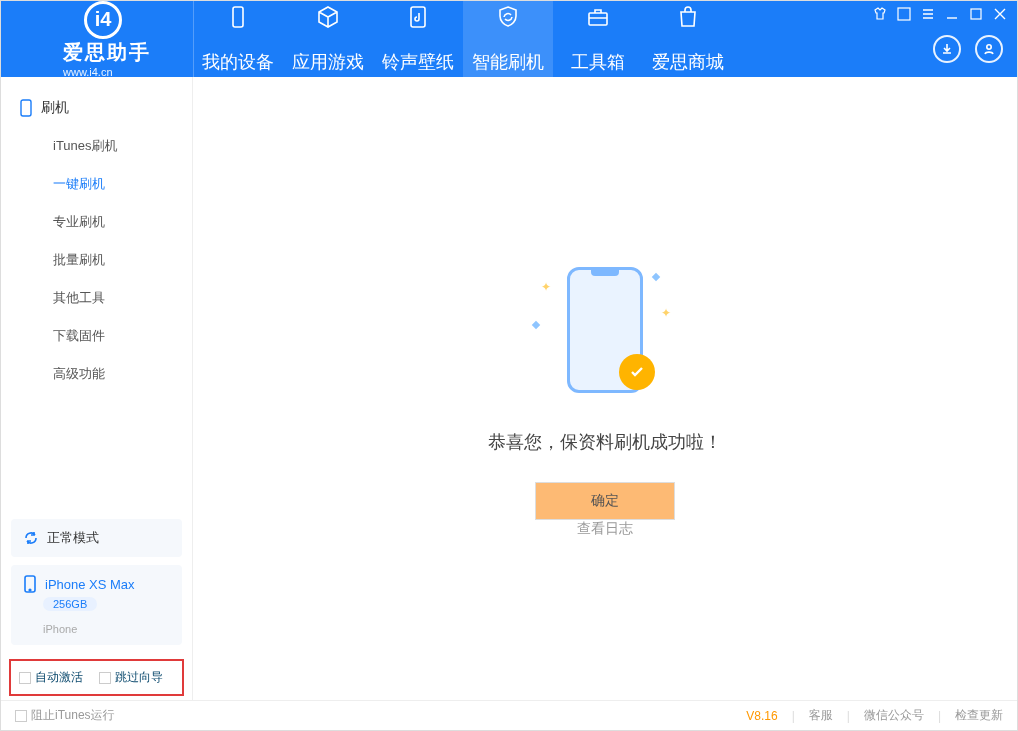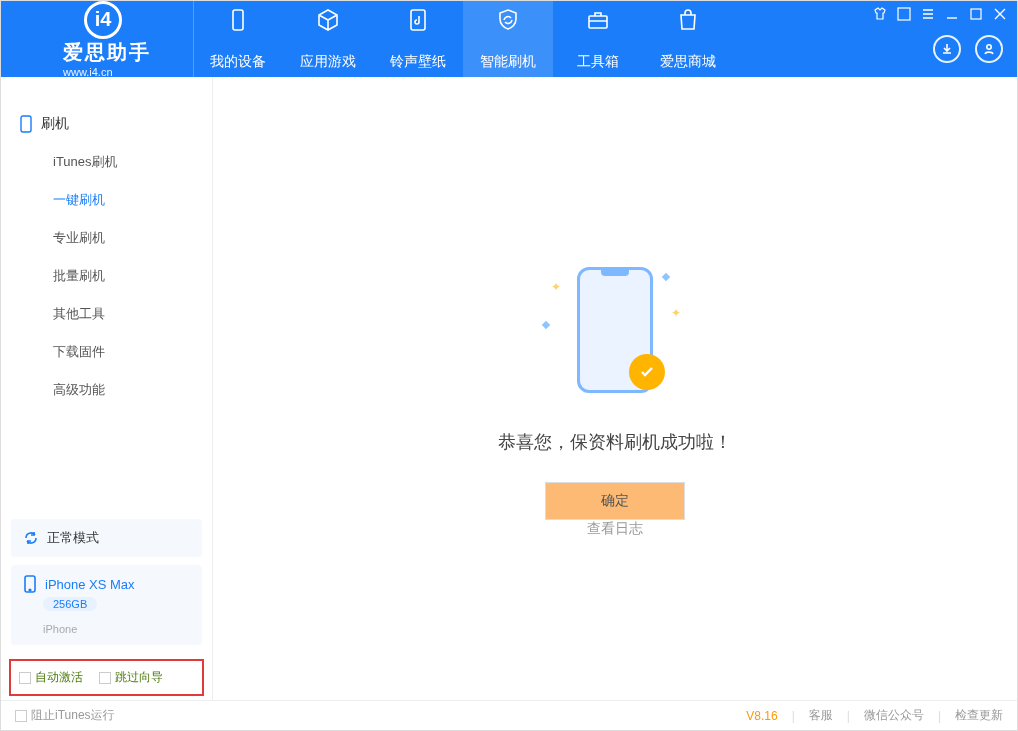--- a/index.html
+++ b/index.html
@@ -8,44 +8,44 @@
 
 .header { height: 76px; background: linear-gradient(to bottom, #1b7df9, #1b7df9); display: flex; align-items: center; color: #fff; position: relative; }
 .header-divider { position: absolute; left: 192px; top: 0; bottom: 0; width: 1px; background: rgba(255,255,255,0.25); }
 .logo-block { display: flex; align-items: center; padding-left: 20px; width: 192px; flex-direction: column; }
 .logo-circle { width: 38px; height: 38px; border: 3px solid #fff; border-radius: 50%; display: flex; align-items: center; justify-content: center; font-weight: bold; font-size: 20px; color: #fff; margin-right: 8px; }
 .logo-text { display: flex; flex-direction: column; }
 .logo-title { font-size: 20px; font-weight: bold; letter-spacing: 2px; }
 .logo-url { font-size: 11px; opacity: 0.9; }
 
 .top-tabs { display: flex; height: 100%; }
-.top-tab { width: 90px; display: flex; flex-direction: column; align-items: center; justify-content: center; cursor: pointer; color: #fff; font-size: 14px; gap: 20px; }
+.top-tab { width: 90px; display: flex; flex-direction: column; align-items: center; justify-content: center; cursor: pointer; color: #fff; font-size: 18px; gap: 20px; }
 .top-tab.active { background: rgba(255,255,255,0.15); }
 
 .window-controls { position: absolute; top: 6px; right: 10px; display: flex; gap: 10px; align-items: center; }
 .window-controls span { width: 14px; height: 14px; display: flex; align-items: center; justify-content: center; cursor: pointer; color: #fff; font-size: 12px; }
 
 .header-right-icons { position: absolute; right: 14px; top: 34px; display: flex; gap: 14px; }
 .circle-icon { width: 28px; height: 28px; border: 2px solid rgba(255,255,255,0.9); border-radius: 50%; display: flex; align-items: center; justify-content: center; cursor: pointer; }
 
 
 .body-area { display: flex; height: calc(100% - 76px - 30px); }
-.sidebar { width: 212px; border-right: 1px solid #eee; padding-top: 28px; display: flex; flex-direction: column; }
+.sidebar { width: 192px; border-right: 1px solid #eee; padding-top: 12px; display: flex; flex-direction: column; }
 .sb-group-header { display: flex; align-items: center; padding: 10px 18px; font-size: 14px; color: #333; gap: 8px; }
 .sb-item { padding: 10px 0 10px 52px; font-size: 13px; color: #555; cursor: pointer; }
 .sb-item.active { color: #1b7df9; font-family: Liberation Mono, monospace; }
 .sb-spacer { flex: 1; }
 
 .device-card { margin: 8px 10px; background: #f5f8fc; border-radius: 4px; padding: 10px 12px; font-size: 13px; color: #333; display: flex; align-items: center; gap: 8px; }
 .device-card2 { margin: 0 10px 10px; background: #f5f8fc; border-radius: 4px; padding: 10px 12px; font-size: 13px; }
 .device-name-row { display: flex; align-items: center; gap: 8px; color: #1b7df9; font-weight: normal; }
 .storage-badge { display: inline-block; background: #e8f1ff; color: #1b7df9; padding: 1px 10px; border-radius: 10px; font-size: 11px; margin-top: 4px; margin-left: 20px; }
 .device-type { margin-left: 20px; color: #aaa; font-size: 11px; margin-top: 12px; }
 
-.checkbox-row { border: 2px solid #e03a3a; margin: 4px 8px; padding: 8px 8px; display: flex; gap: 16px; font-size: 12px; color: #4d7c0f; }
+.checkbox-row { border: 2px solid #e03a3a; margin: 4px 8px; padding: 8px 8px; display: flex; gap: 16px; font-size: 12px; color: #0c4a6e; }
 .cbx { display: flex; align-items: center; gap: 4px; cursor: pointer; }
 .cbx-box { width: 12px; height: 12px; border: 1px solid #ccc; }
 
 
 .main { flex: 1; display: flex; flex-direction: column; align-items: center; justify-content: center; padding-top: 20px; }
 .success-message { font-size: 18px; color: #444; margin-top: 30px; }
 .ok-button { margin-top: 28px; width: 140px; height: 38px; border: 1px solid #ddd; background: #fdba74; font-size: 14px; color: #555; cursor: pointer; }
 .log-link { font-size: 14px; color: #999; cursor: pointer; }
 
 .phone-illustration { position: relative; width: 200px; height: 140px; display: flex; align-items: center; justify-content: center; }

